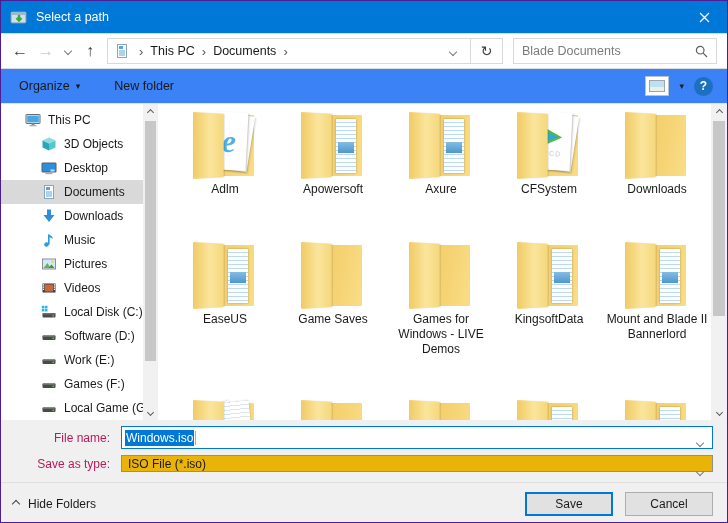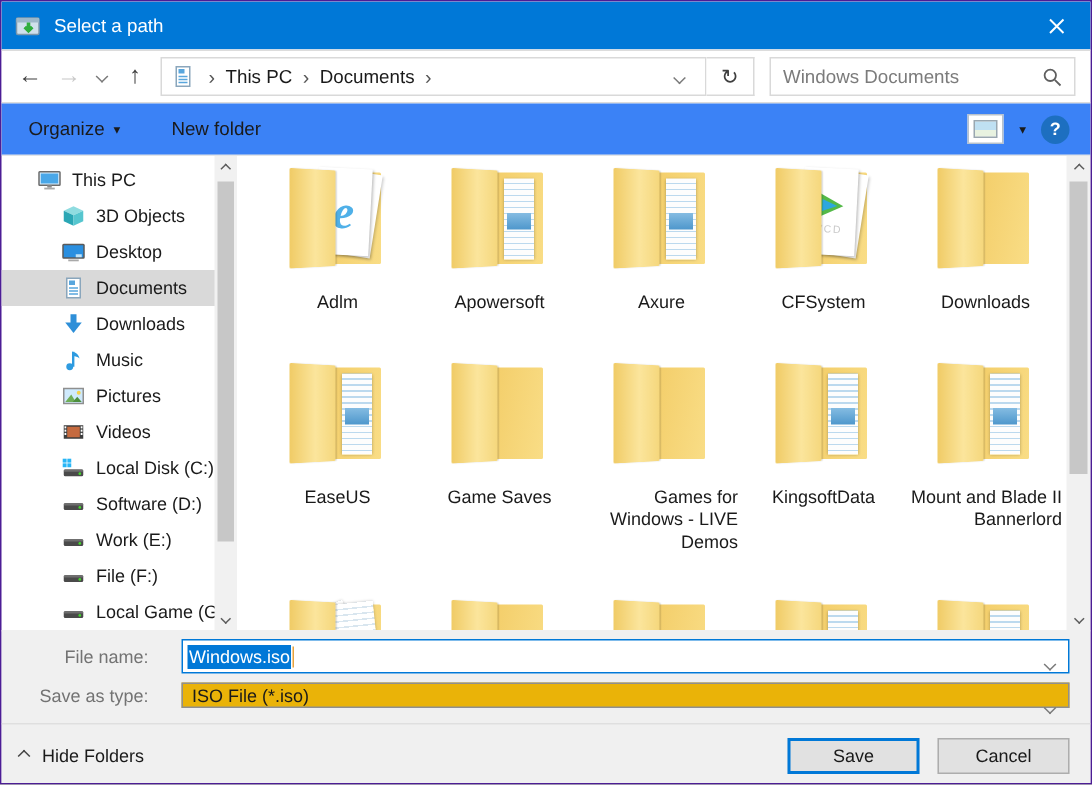--- a/index.html
+++ b/index.html
@@ -53,38 +53,38 @@
   .tree-item .ticon { width:16px; height:16px; flex:none; }
   .tree-item .tlabel { font-size:12px; white-space:nowrap; }
   .sb-scroll { position:absolute; right:0; top:0; bottom:0; width:15px; background:#f1f1f1; }
   .scroll-arrow { position:absolute; left:0; right:0; height:16px; display:flex; align-items:center; justify-content:center; }
   .scroll-arrow .chv { border-color:#5c5c5c; padding:2px; }
   .sb-thumb { position:absolute; left:2px; right:2px; background:#c7c7c7; }
   
   .content { position:relative; flex:1; overflow:hidden; }
   .grid { display:grid; grid-template-columns:repeat(5,108px); grid-template-rows:130px 158px 60px; padding:6px 0 0 12px; }
   .tile { display:flex; flex-direction:column; align-items:center; cursor:pointer; }
-  .flabel { margin-top:14px; font-size:12px; line-height:15px; text-align:right; max-width:102px; }
+  .flabel { margin-top:2px; font-size:12px; line-height:15px; text-align:center; max-width:102px; }
   .ficon { position:relative; width:76px; height:70px; flex:none; }
   .fb { position:absolute; left:8px; top:5px; right:9px; bottom:4px; background:linear-gradient(100deg,#edc253 0%,#f3cd68 35%,#f9dd86 100%); border-radius:1px; }
   .fp { position:absolute; right:15px; top:9px; width:20px; bottom:7px; background:repeating-linear-gradient(180deg,#fdfdfd 0 3px,#bcd9ee 3px 4px); box-shadow:0 0 2px rgba(0,0,0,.3); }
   .fp::after { content:""; position:absolute; left:2px; right:2px; top:42%; height:11px; background:linear-gradient(#85bce2,#4e97cc); }
   .ff { position:absolute; left:6px; top:2px; width:33px; bottom:1px; background:linear-gradient(90deg,#f0cb66 0%,#fbe59c 55%,#f5d77c 100%); border-radius:1px; box-shadow:1px 0 1px rgba(0,0,0,.15); transform:perspective(130px) rotateY(12deg); transform-origin:left center; }
   .fpBig2 { position:absolute; left:30px; top:4px; width:34px; height:56px; background:#fff; box-shadow:1px 1px 2px rgba(0,0,0,.2); transform:rotate(9deg); }
   .fpBig { position:absolute; left:24px; top:2px; width:36px; height:58px; background:#fff; box-shadow:1px 1px 2px rgba(0,0,0,.25); transform:rotate(3deg); display:flex; align-items:center; justify-content:center; flex-direction:column; }
   .e-glyph { font-family:"Liberation Serif", serif; font-weight:bold; font-style:italic; font-size:32px; color:#4fb0e8; line-height:30px; }
   .vcd-text { font-size:7px; color:#c9c9c9; letter-spacing:1px; margin-top:2px; }
   .fan1,.fan2 { position:absolute; width:30px; height:48px; background:repeating-linear-gradient(180deg,#fff 0 3px,#d9e6ef 3px 4px); box-shadow:0 0 2px rgba(0,0,0,.25); }
   .fan1 { left:22px; top:6px; transform:rotate(-24deg); }
   .fan2 { left:34px; top:4px; transform:rotate(-6deg); }
   .ct-scroll { position:absolute; right:0; top:0; bottom:0; width:16px; background:#f1f1f1; }
   
   .footer { height:102px; background:#f0f0f0; border-top:1px solid #f0f0f0; padding-top:5px; }
   .frow { display:flex; align-items:center; height:23px; margin:0 14px 3px 0; }
-  .flab { width:120px; text-align:right; padding-right:22px; font-size:12px; color:#737373; }
+  .flab { width:120px; text-align:right; padding-right:11px; font-size:12px; color:#be185d; }
   .fname-input { flex:1; height:23px; background:#fff; border:1px solid #0078d7; display:flex; align-items:center; padding-left:3px; position:relative; }
   .sel-text { background:#0078d7; color:#fff; font-size:12px; padding:1px 1px; }
   .caret { width:1px; height:14px; background:#e8a33d; margin-left:1px; }
   .combo { flex:1; height:17px; background:#eab308; border:1px solid #8f8f8f; display:flex; align-items:center; padding-left:6px; position:relative; }
   .combo-chev, .input-chev { position:absolute; right:9px; top:8px; }
   .foot-sep { border-top:1px solid #dfdfdf; margin-top:7px; }
   .btnrow { display:flex; align-items:center; height:42px; padding:0 14px 0 12px; }
   .hide-folders { display:flex; align-items:center; gap:9px; font-size:12px; cursor:pointer; }
   .btn { width:88px; height:24px; display:flex; align-items:center; justify-content:center; background:#e1e1e1; font-size:12px; cursor:pointer; }
   .btn.primary { border:2px solid #0078d7; margin-right:12px; }
@@ -129,21 +129,21 @@
         <span class="bc-seg">This PC</span>
         <span class="bc-sep">›</span>
         <span class="bc-seg">Documents</span>
         <span class="bc-sep">›</span>
         <span class="addr-chevron"><span class="chv down"></span></span>
       </div>
       <div class="refresh-btn">↻</div>
     </div>
 
     <div class="searchbox">
-      <span class="ph">Windows Documents</span>
+      <span class="ph">Blade Documents</span>
       <svg width="13" height="13" viewBox="0 0 13 13">
         <circle cx="5.2" cy="5.2" r="3.8" fill="none" stroke="#5f5f5f" stroke-width="1.2"></circle>
         <path d="M8.2 8.2 L12 12" stroke="#5f5f5f" stroke-width="1.2"></path>
       </svg>
     </div>
   </div>
 
   <div class="toolbar">
     <div class="tb-item">
       <span>Organize</span>
@@ -265,21 +265,21 @@
               <circle cx="12.2" cy="10.3" r="0.9" fill="#44d62c"></circle>
             </svg>
           <span class="tlabel">Work (E:)</span>
         </div>
         <div class="tree-item">
           <svg class="ticon" viewBox="0 0 16 16">
               <rect x="1.5" y="7.5" width="13" height="4.5" rx="1" fill="#4a4a4a"></rect>
               <rect x="1.5" y="7.5" width="13" height="1.5" rx="0.7" fill="#6e6e6e"></rect>
               <circle cx="12.2" cy="10.3" r="0.9" fill="#44d62c"></circle>
             </svg>
-          <span class="tlabel">File (F:)</span>
+          <span class="tlabel">Games (F:)</span>
         </div>
         <div class="tree-item">
           <svg class="ticon" viewBox="0 0 16 16">
               <rect x="1.5" y="7.5" width="13" height="4.5" rx="1" fill="#4a4a4a"></rect>
               <rect x="1.5" y="7.5" width="13" height="1.5" rx="0.7" fill="#6e6e6e"></rect>
               <circle cx="12.2" cy="10.3" r="0.9" fill="#44d62c"></circle>
             </svg>
           <span class="tlabel">Local Game (G:)</span>
         </div>
       </div>

